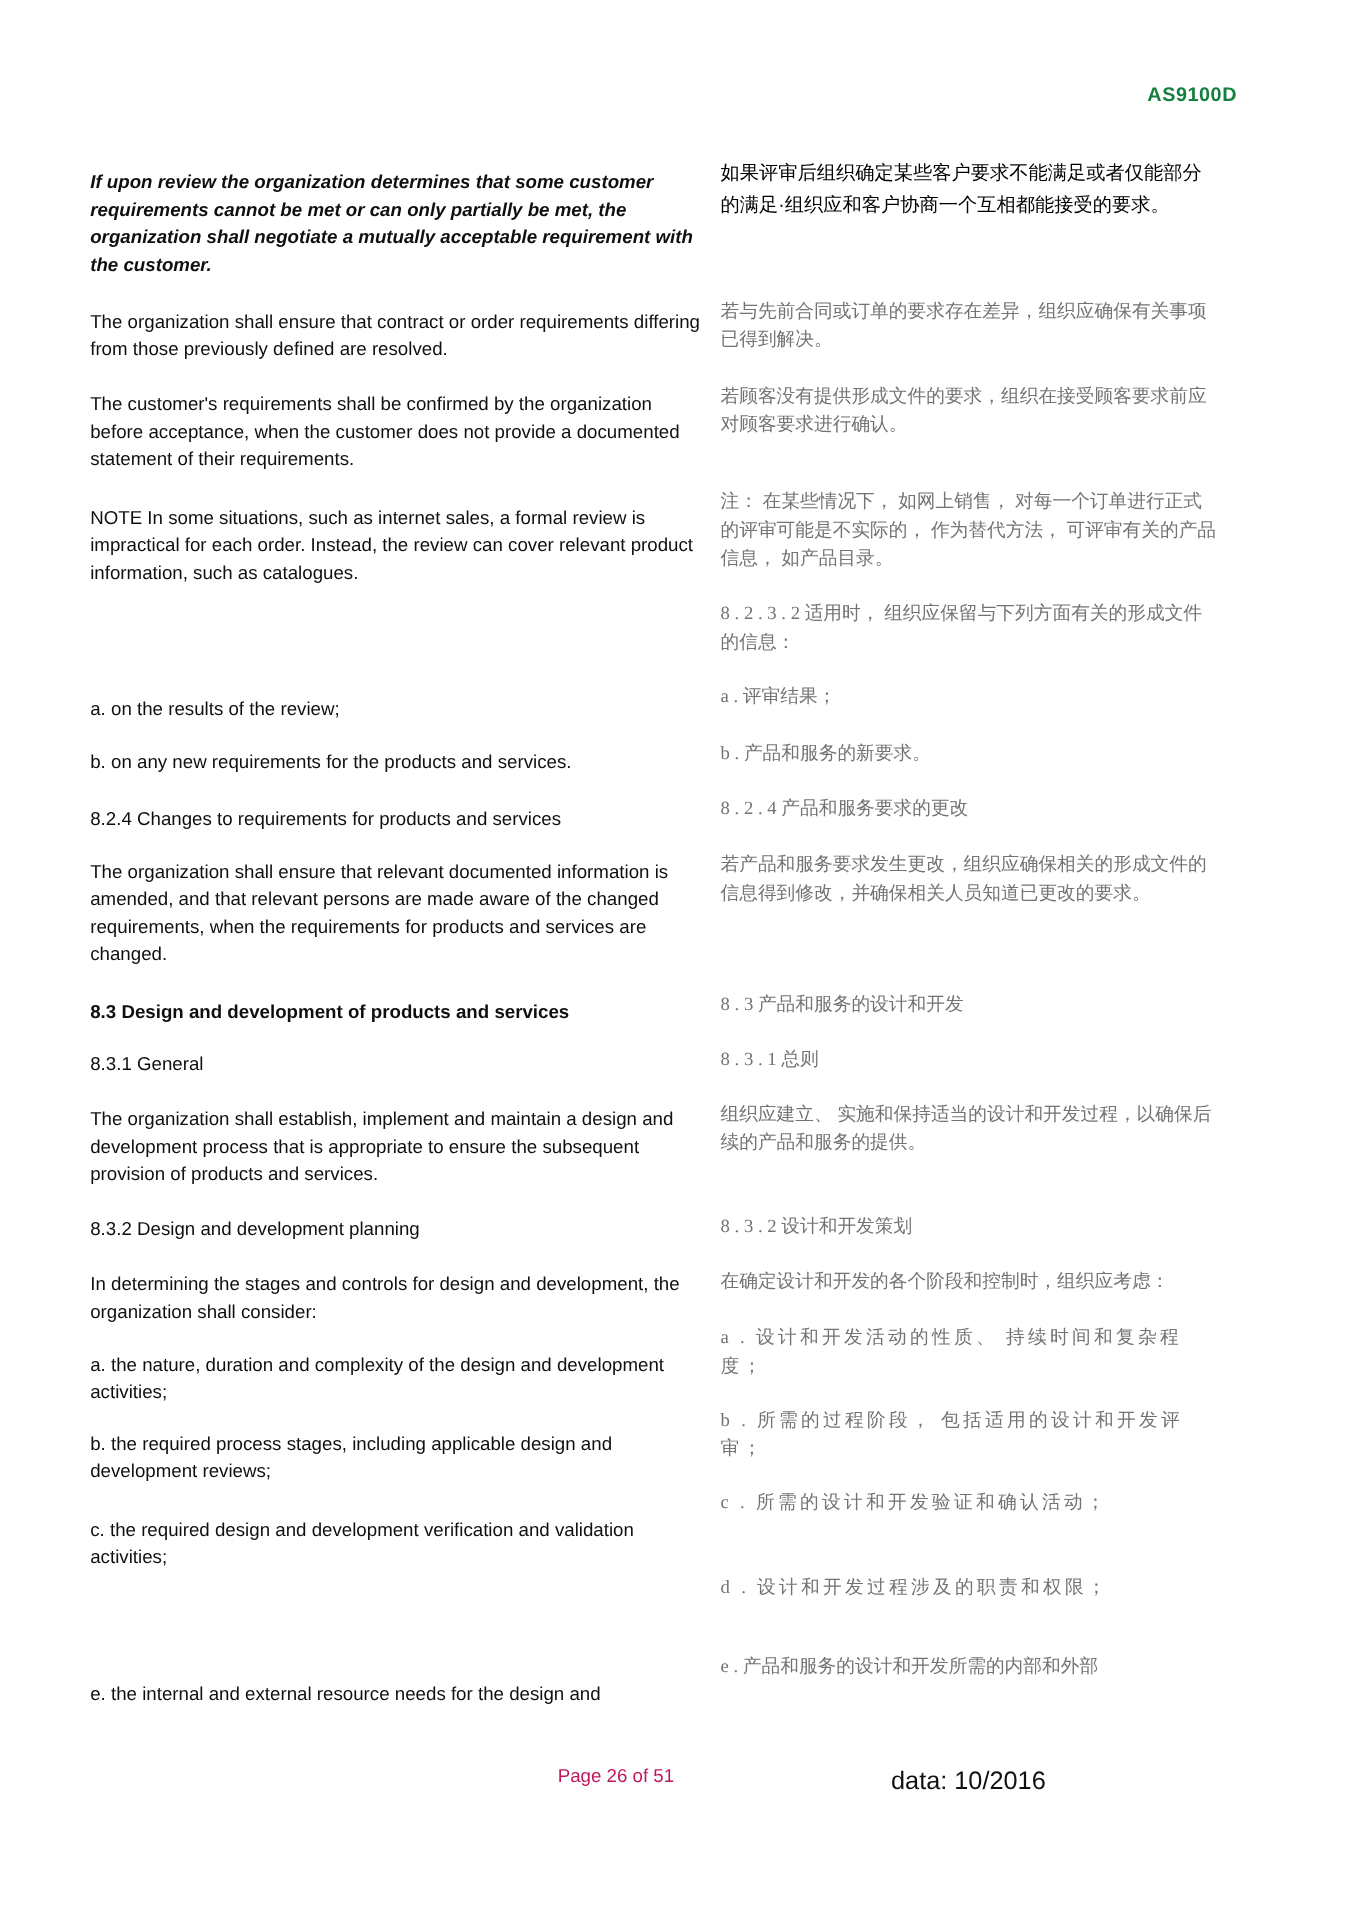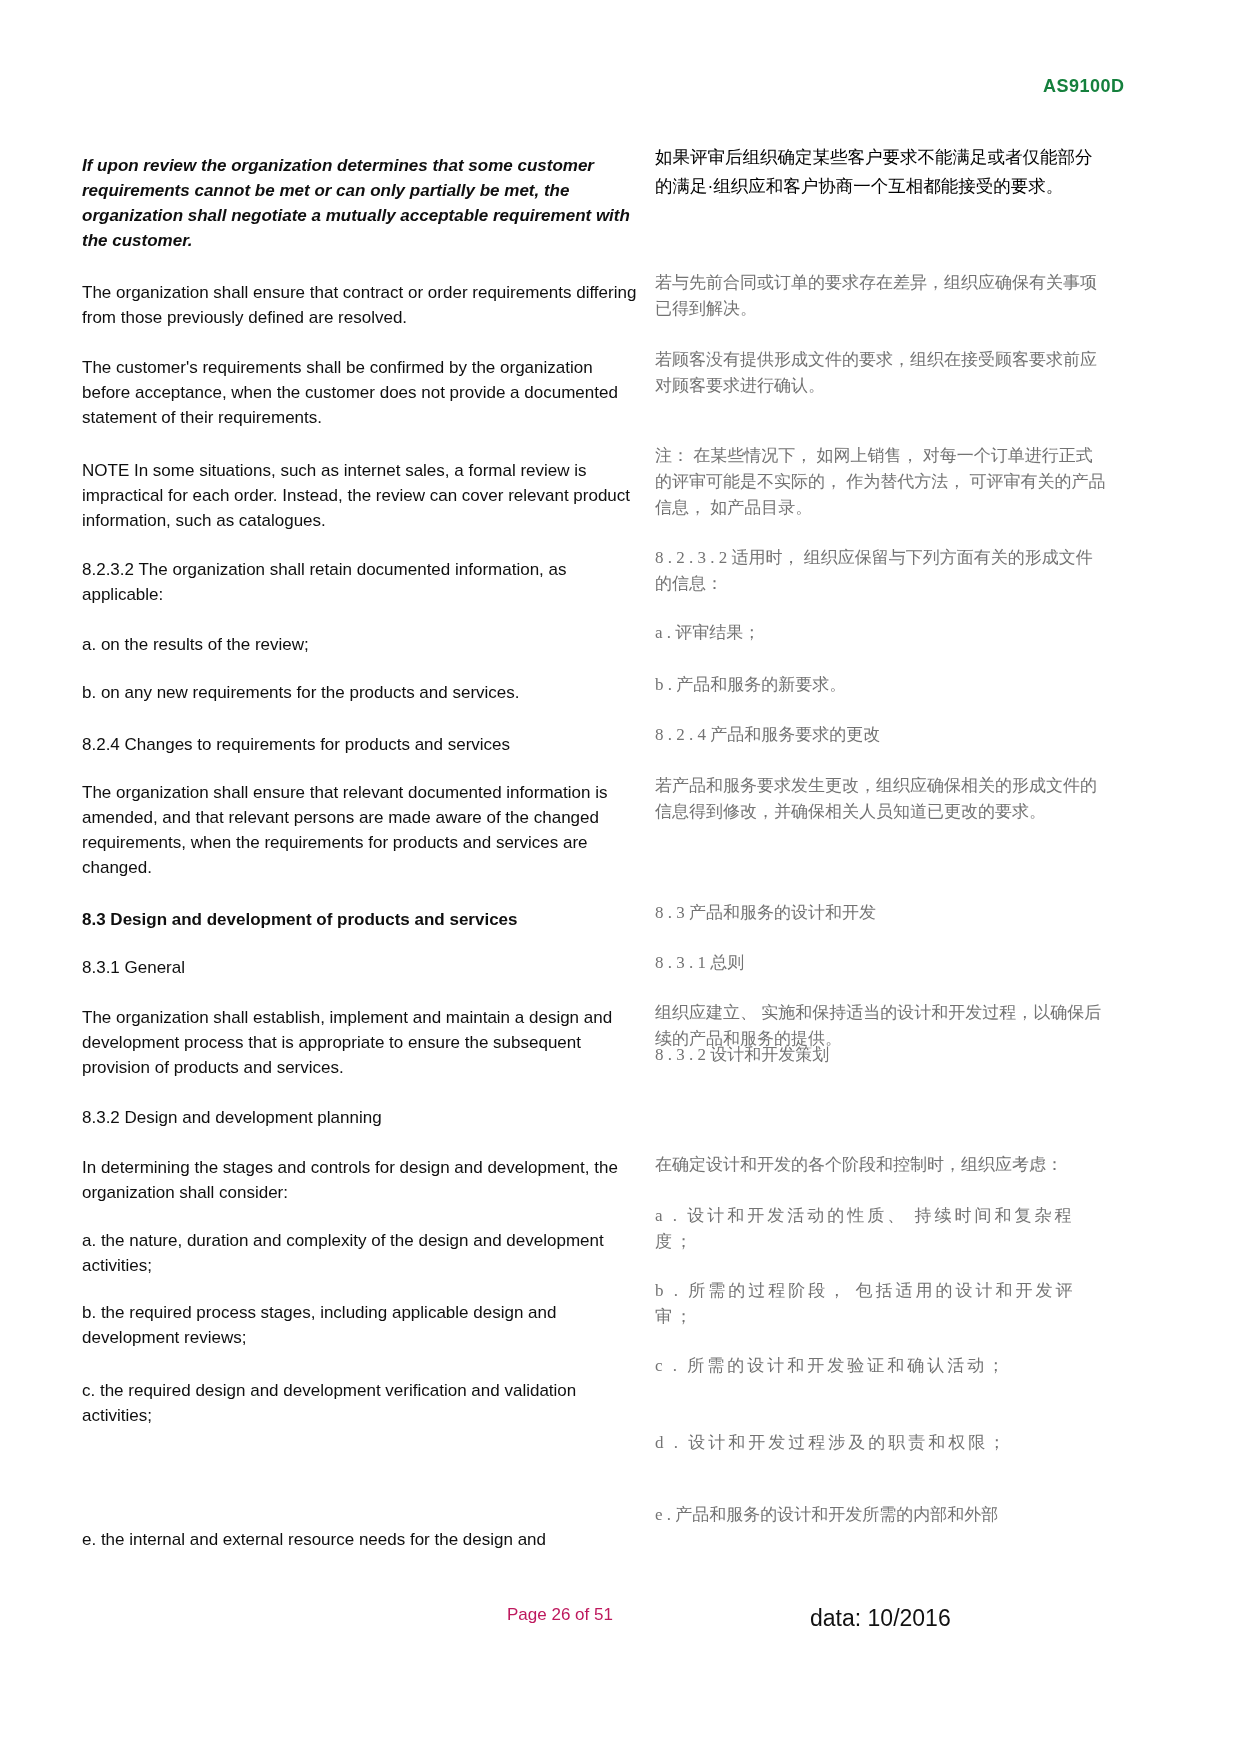--- a/index.html
+++ b/index.html
@@ -71,21 +71,20 @@
 <body>
 
 <div class="page">
 
   <div class="doc-code">AS9100D</div>
 
   <p class="en bolditalic" style="top:153px">If upon review the organization determines that some customer requirements cannot be met or can only partially be met, the organization shall negotiate a mutually acceptable requirement with the customer.</p>
   <p class="en" style="top:280px">The organization shall ensure that contract or order requirements differing from those previously defined are resolved.</p>
   <p class="en" style="top:355px">The customer's requirements shall be confirmed by the organization before acceptance, when the customer does not provide a documented statement of their requirements.</p>
   <p class="en" style="top:458px">NOTE In some situations, such as internet sales, a formal review is impractical for each order. Instead, the review can cover relevant product information, such as catalogues.</p>
-  <p class="en" style="top:557px">8.2.3.2 The organization shall retain documented information, as applicable:</p>
   <p class="en" style="top:632px">a. on the results of the review;</p>
   <p class="en" style="top:680px">b. on any new requirements for the products and services.</p>
   <p class="en" style="top:732px">8.2.4 Changes to requirements for products and services</p>
   <p class="en" style="top:780px">The organization shall ensure that relevant documented information is amended, and that relevant persons are made aware of the changed requirements, when the requirements for products and services are changed.</p>
   <p class="en bold" style="top:907px">8.3 Design and development of products and services</p>
   <p class="en" style="top:955px">8.3.1 General</p>
   <p class="en" style="top:1005px">The organization shall establish, implement and maintain a design and development process that is appropriate to ensure the subsequent provision of products and services.</p>
   <p class="en" style="top:1105px">8.3.2 Design and development planning</p>
   <p class="en" style="top:1155px">In determining the stages and controls for design and development, the organization shall consider:</p>
   <p class="en" style="top:1228px">a. the nature, duration and complexity of the design and development activities;</p>
@@ -98,21 +97,21 @@
   <p class="zh" style="top:347px">若顾客没有提供形成文件的要求，组织在接受顾客要求前应对顾客要求进行确认。</p>
   <p class="zh" style="top:443px">注： 在某些情况下， 如网上销售， 对每一个订单进行正式的评审可能是不实际的， 作为替代方法， 可评审有关的产品信息， 如产品目录。</p>
   <p class="zh" style="top:545px">8 . 2 . 3 . 2 适用时， 组织应保留与下列方面有关的形成文件的信息：</p>
   <p class="zh" style="top:620px">a . 评审结果；</p>
   <p class="zh" style="top:672px">b . 产品和服务的新要求。</p>
   <p class="zh" style="top:722px">8 . 2 . 4 产品和服务要求的更改</p>
   <p class="zh" style="top:773px">若产品和服务要求发生更改，组织应确保相关的形成文件的信息得到修改，并确保相关人员知道已更改的要求。</p>
   <p class="zh" style="top:900px">8 . 3 产品和服务的设计和开发</p>
   <p class="zh" style="top:950px">8 . 3 . 1 总则</p>
   <p class="zh" style="top:1000px">组织应建立、 实施和保持适当的设计和开发过程，以确保后续的产品和服务的提供。</p>
-  <p class="zh" style="top:1042px">8 . 3 . 2 设计和开发策划</p>
+  <p class="zh" style="top:1102px">8 . 3 . 2 设计和开发策划</p>
   <p class="zh" style="top:1152px">在确定设计和开发的各个阶段和控制时，组织应考虑：</p>
   <p class="zh sp" style="top:1203px">a . 设计和开发活动的性质、 持续时间和复杂程度；</p>
   <p class="zh sp" style="top:1353px">c . 所需的设计和开发验证和确认活动；</p>
   <p class="zh sp" style="top:1278px">b . 所需的过程阶段， 包括适用的设计和开发评审；</p>
   <p class="zh sp" style="top:1430px">d . 设计和开发过程涉及的职责和权限；</p>
   <p class="zh" style="top:1502px">e . 产品和服务的设计和开发所需的内部和外部</p>
 
   <div class="footer-page">Page 26 of 51</div>
   <div class="footer-date">data: 10/2016</div>
 

